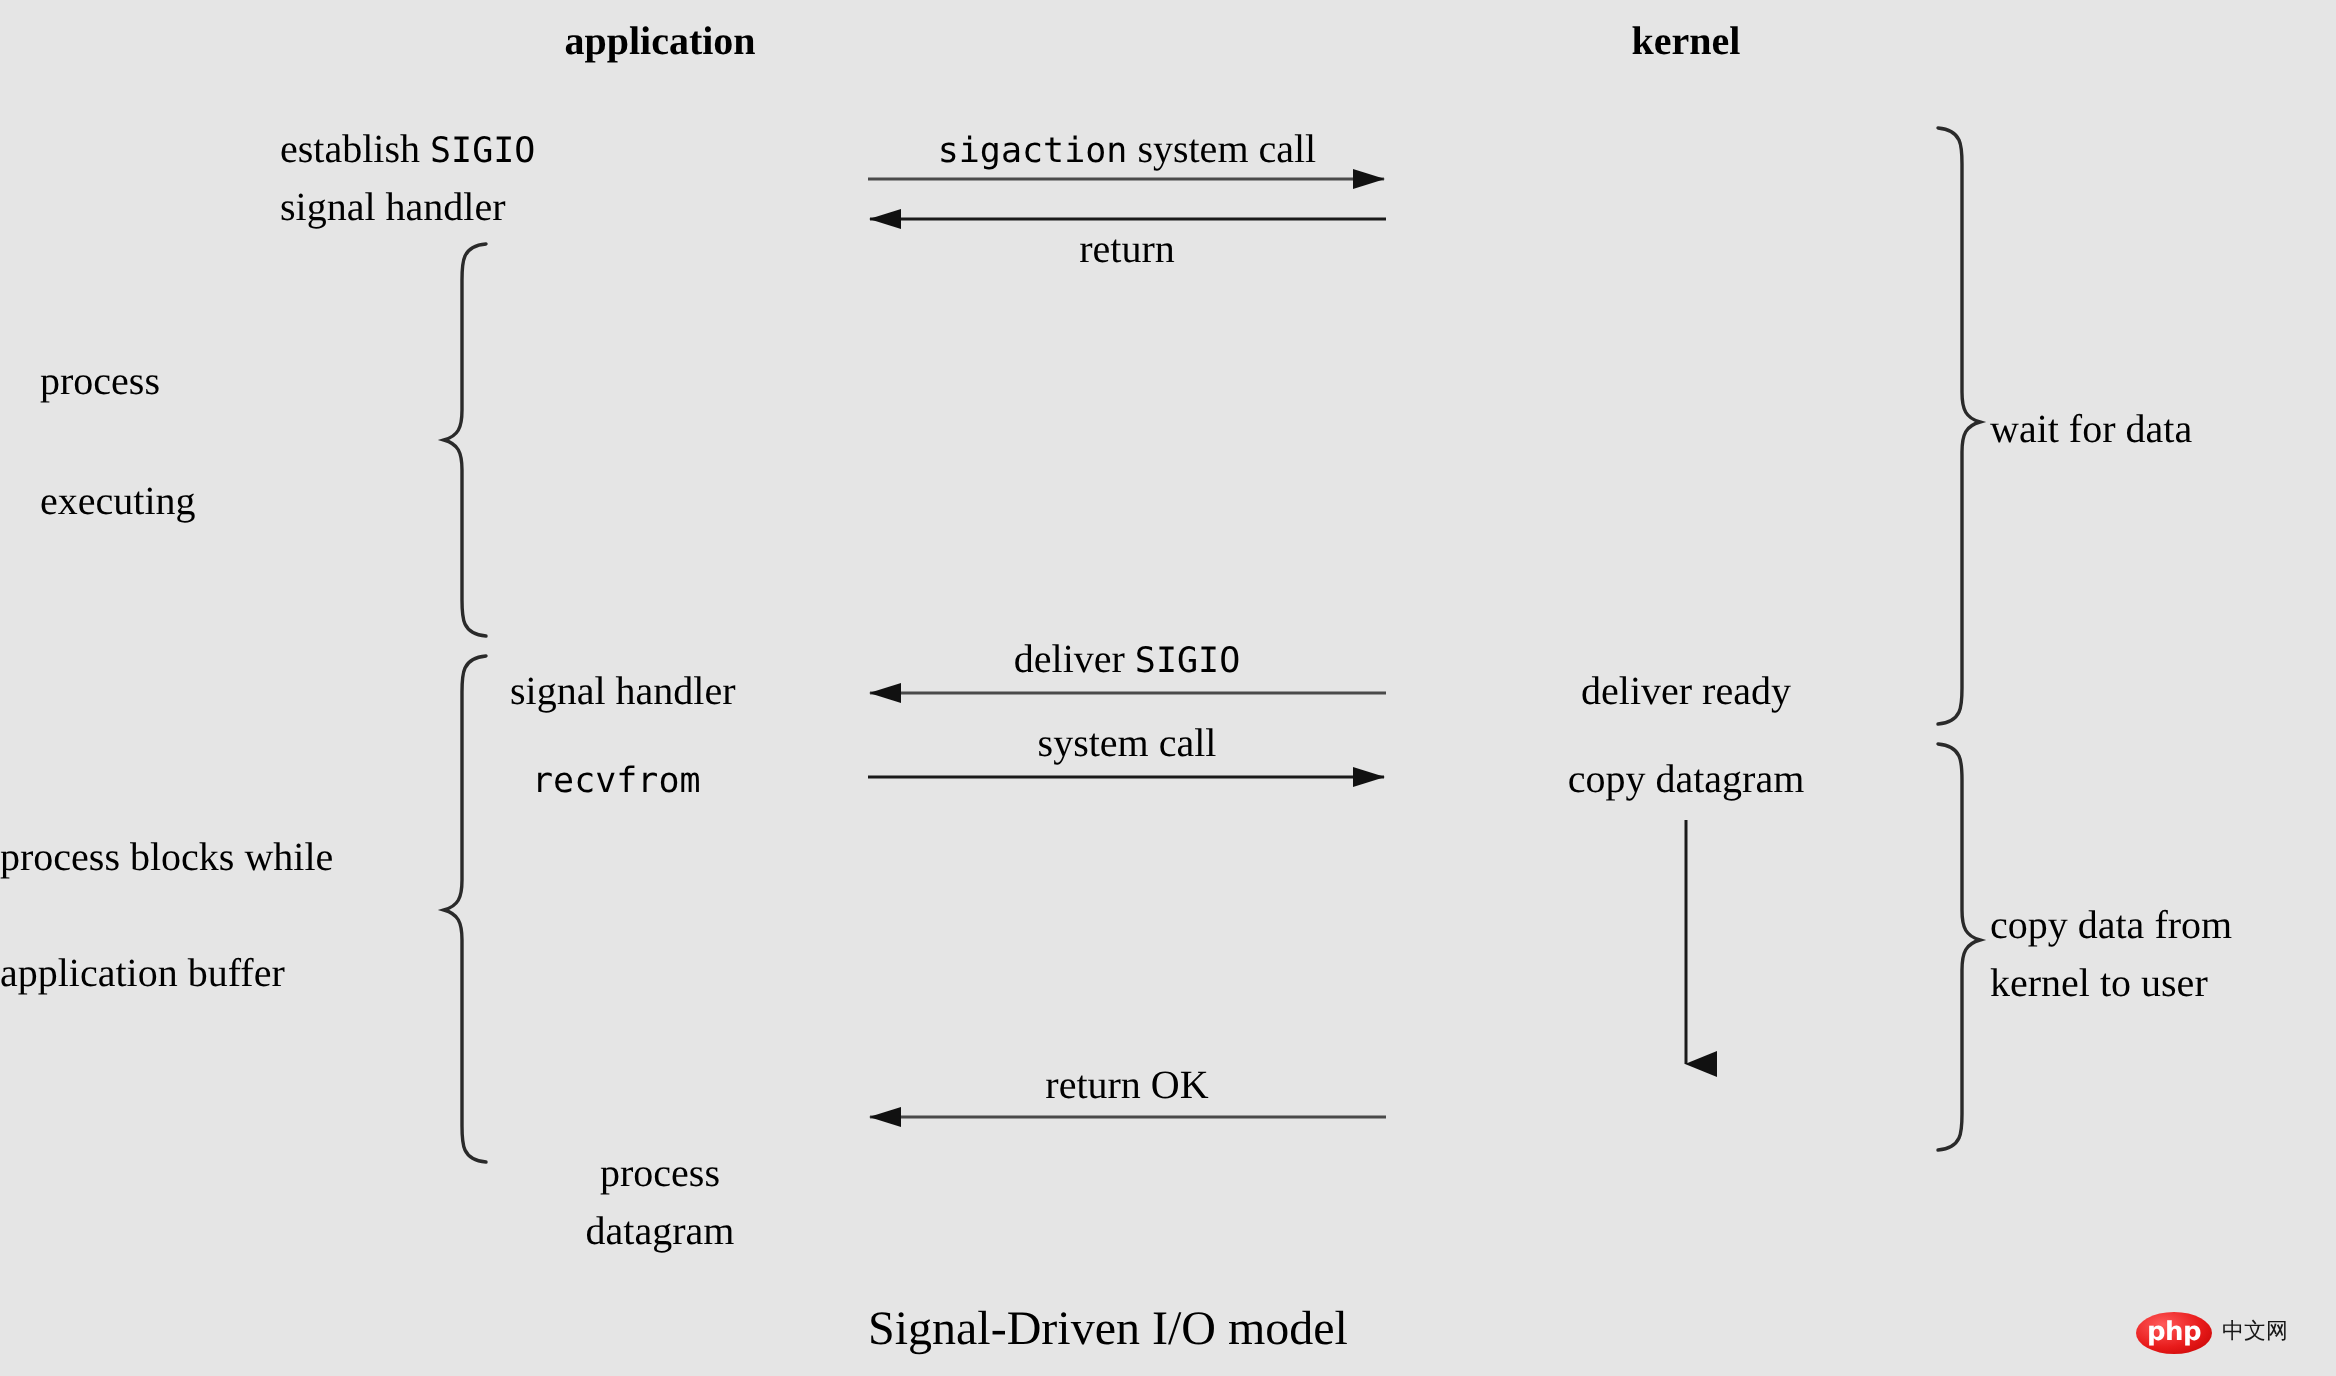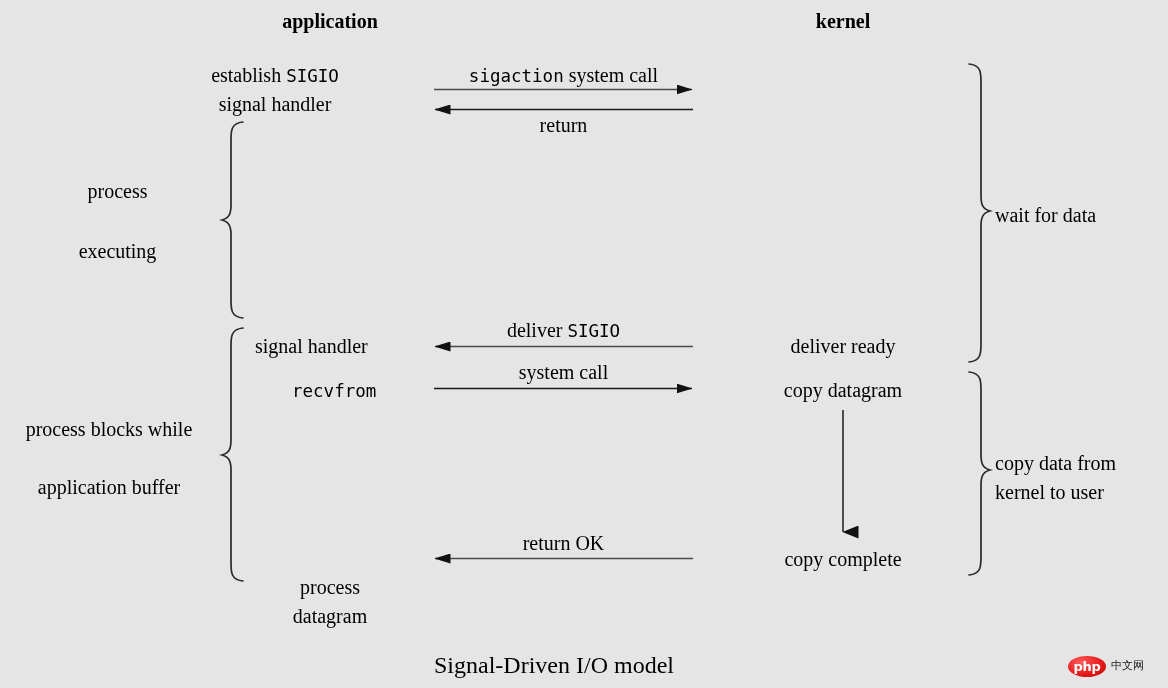--- a/index.html
+++ b/index.html
@@ -31,21 +31,21 @@
     letter-spacing: 0px;
   }
   .hdr {
     position: absolute;
     font-family: "Liberation Serif", "DejaVu Serif", serif;
     font-weight: bold;
     font-size: 20px;
     white-space: pre;
   }
   .ctr { text-align: center; }
-  .rt  { text-align: center; }
+  .rt  { text-align: left; }
   .lt  { text-align: left; }
 
   .svgbox {
     position: absolute;
     left: 0; top: 0;
     width: 1168px;
     height: 688px;
     pointer-events: none;
   }
   .caption {
@@ -101,37 +101,36 @@
   <div class="hdr ctr" style="left:230px; top:10px; width:200px;">application</div>
 
   <div class="hdr ctr" style="left:743px; top:10px; width:200px;">kernel</div>
 
   <div class="txt rt" style="left:140px; top:60px; width:270px;"><span>establish </span><span class="inline-mono">SIGIO</span></div>
 
   <div class="txt rt" style="left:140px; top:89px; width:270px;">signal handler</div>
 
   <div class="txt lt" style="left:255px; top:331px; width:240px;">signal handler</div>
 
-  <div class="txt mono lt" style="left:292px; top:376px; width:240px;">recvfrom</div>
+  <div class="txt mono lt" style="left:266px; top:376px; width:240px;">recvfrom</div>
 
   <div class="txt ctr" style="left:235px; top:572px; width:190px;">process</div>
 
   <div class="txt ctr" style="left:235px; top:601px; width:190px;">datagram</div>
 
   <div class="txt rt" style="left:20px; top:176px; width:195px;">process</div>
   <div class="txt rt" style="left:20px; top:236px; width:195px;">executing</div>
 
   <div class="txt rt" style="left:0px; top:414px; width:218px;">process blocks while</div>
   <div class="txt rt" style="left:0px; top:472px; width:218px;">application buffer</div>
 
   <div class="txt ctr" style="left:743px; top:331px; width:200px;">deliver ready</div>
 
   <div class="txt ctr" style="left:743px; top:375px; width:200px;">copy datagram</div>
 
-  <div class="txt ctr" style="left:743px; top:544px; width:200px;">copy complete</div>
 
   <div class="txt lt" style="left:995px; top:200px; width:180px;">wait for data</div>
 
   <div class="txt lt" style="left:995px; top:448px; width:180px;">copy data from</div>
   <div class="txt lt" style="left:995px; top:477px; width:180px;">kernel to user</div>
 
   <div class="txt ctr" style="left:434px; top:60px; width:259px;"><span class="inline-mono">sigaction</span><span> system call</span></div>
 
   <div class="txt ctr" style="left:434px; top:110px; width:259px;">return</div>
 

